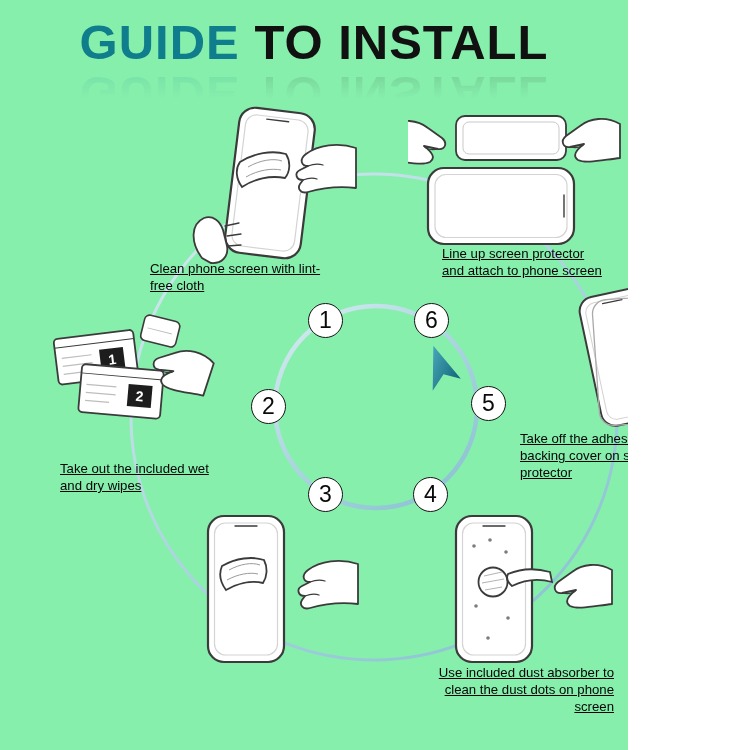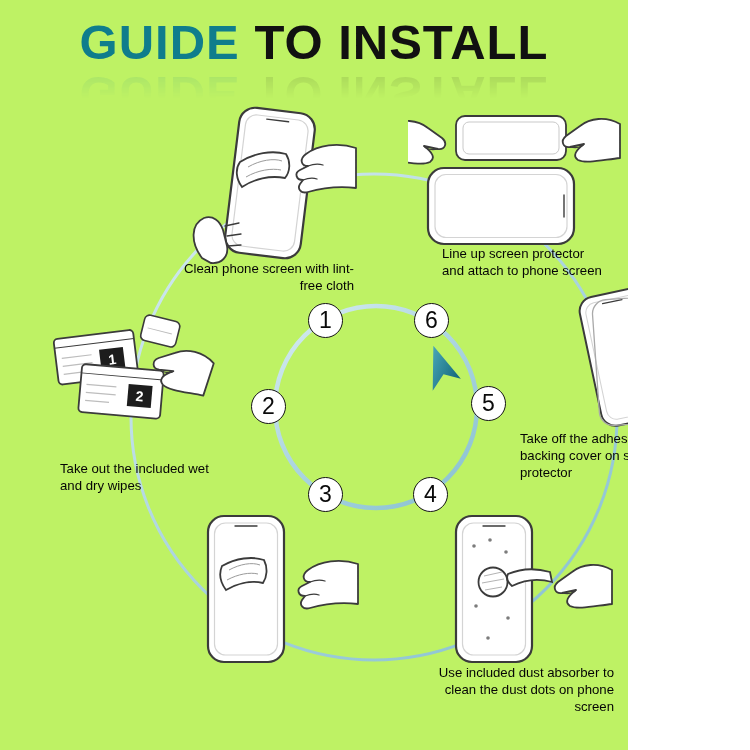--- a/index.html
+++ b/index.html
@@ -1,18 +1,18 @@
 <!DOCTYPE html>
 <html><head>
 <meta charset="utf-8">
 <style>
   * { margin:0; padding:0; box-sizing:border-box; }
   html,body { background:#ffffff; }
   body { width:750px; height:750px; font-family:"Liberation Sans", sans-serif; color:#0a0a0a; }
-  .canvas { position:relative; width:628px; height:750px; background:#bef264; overflow:hidden; }
+  .canvas { position:relative; width:628px; height:750px; background:#86efac; overflow:hidden; }
 
   
   .title-wrap { position:absolute; top:18px; left:0; width:100%; text-align:center; line-height:1; }
   .title { font-size:49px; font-weight:bold; letter-spacing:1px; color:#111; white-space:pre; }
   .title .accent { color:#0f7d8c; }
   .title-reflection {
     transform:scaleY(-1); opacity:.15; margin-top:2px;
     -webkit-mask-image:linear-gradient(to top, rgba(0,0,0,.9) 0%, transparent 60%);
             mask-image:linear-gradient(to top, rgba(0,0,0,.9) 0%, transparent 60%);
   }
@@ -22,22 +22,22 @@
 
   .step-num {
     position:absolute; width:35px; height:35px; background:#fff;
     border:1.5px solid #141414; border-radius:50%;
     display:flex; align-items:center; justify-content:center;
     font-size:23px; color:#0a0a0a;
   }
 
   .ill { position:absolute; }
 
-  .caption { position:absolute; font-size:13.2px; line-height:1.3; color:#050505; }
-  .caption.center { text-align:right;margin-left:24px; }
+  .caption { position:absolute; font-size:13.2px; line-height:1.3; color:#050505;text-decoration:underline; }
+  .caption.center { text-align:left; }
 </style>
 </head>
 <body>
 
 <div class="canvas">
 
   <svg width="0" height="0" style="position:absolute" aria-hidden="true">
     <defs>
       <g id="phone-v">
         <rect x="2" y="2" width="76" height="146" rx="16" fill="#fff" stroke="#3b3b3b" stroke-width="2.2"></rect>

